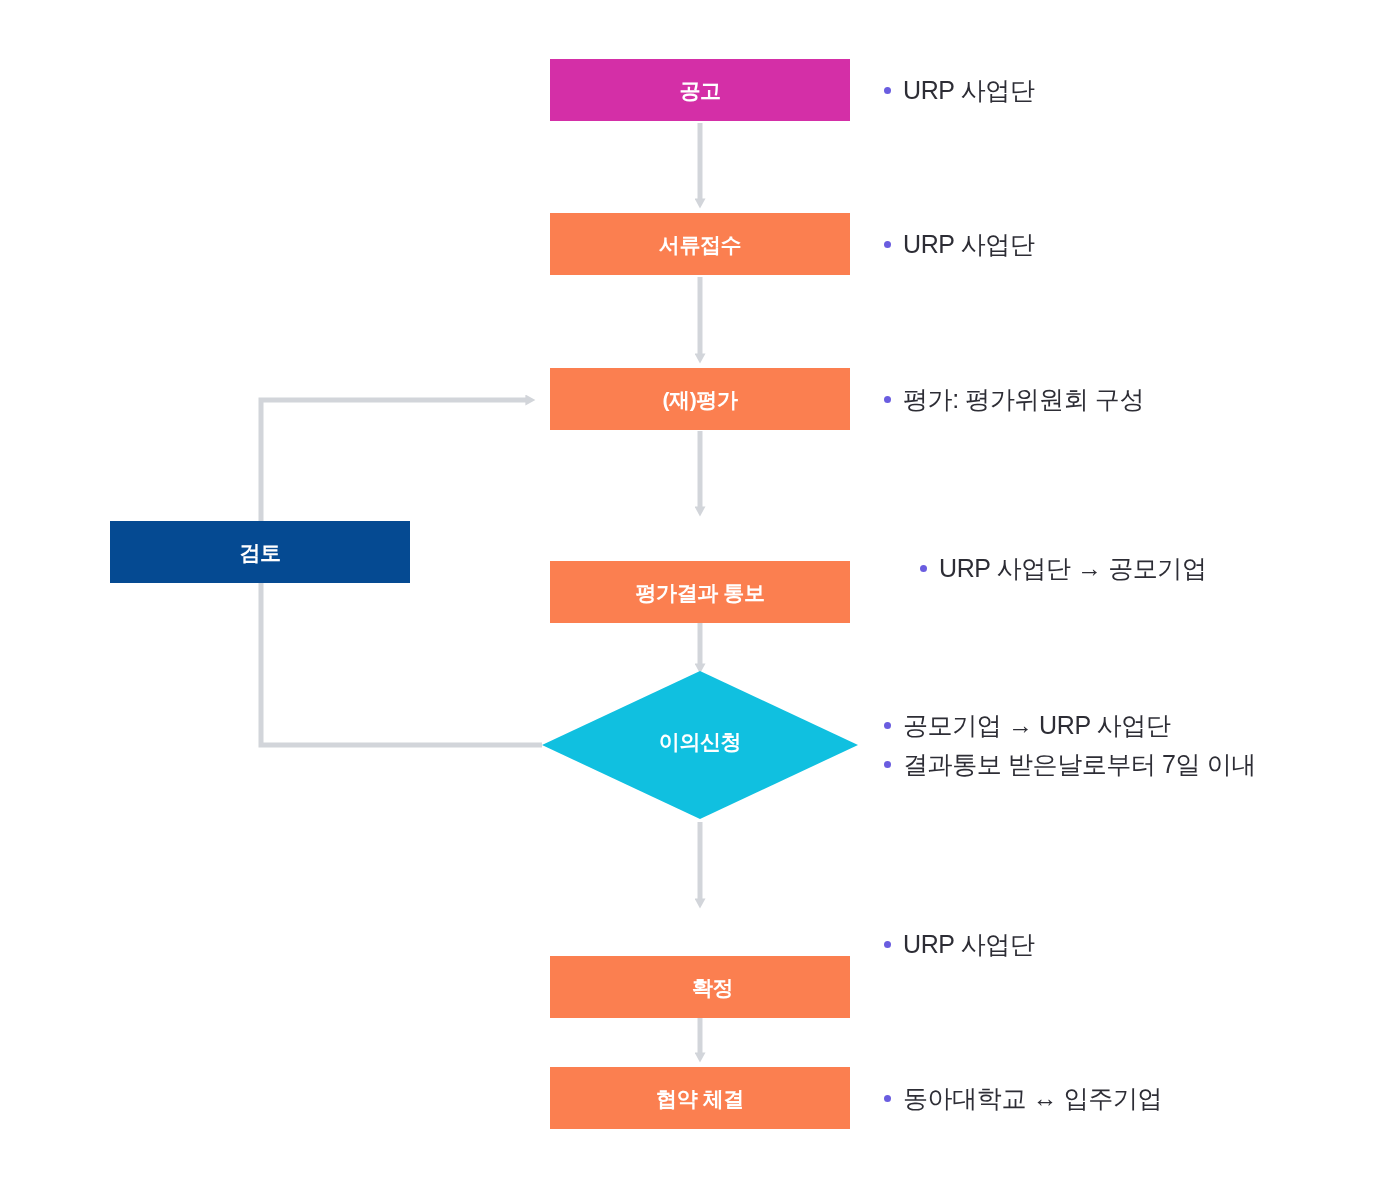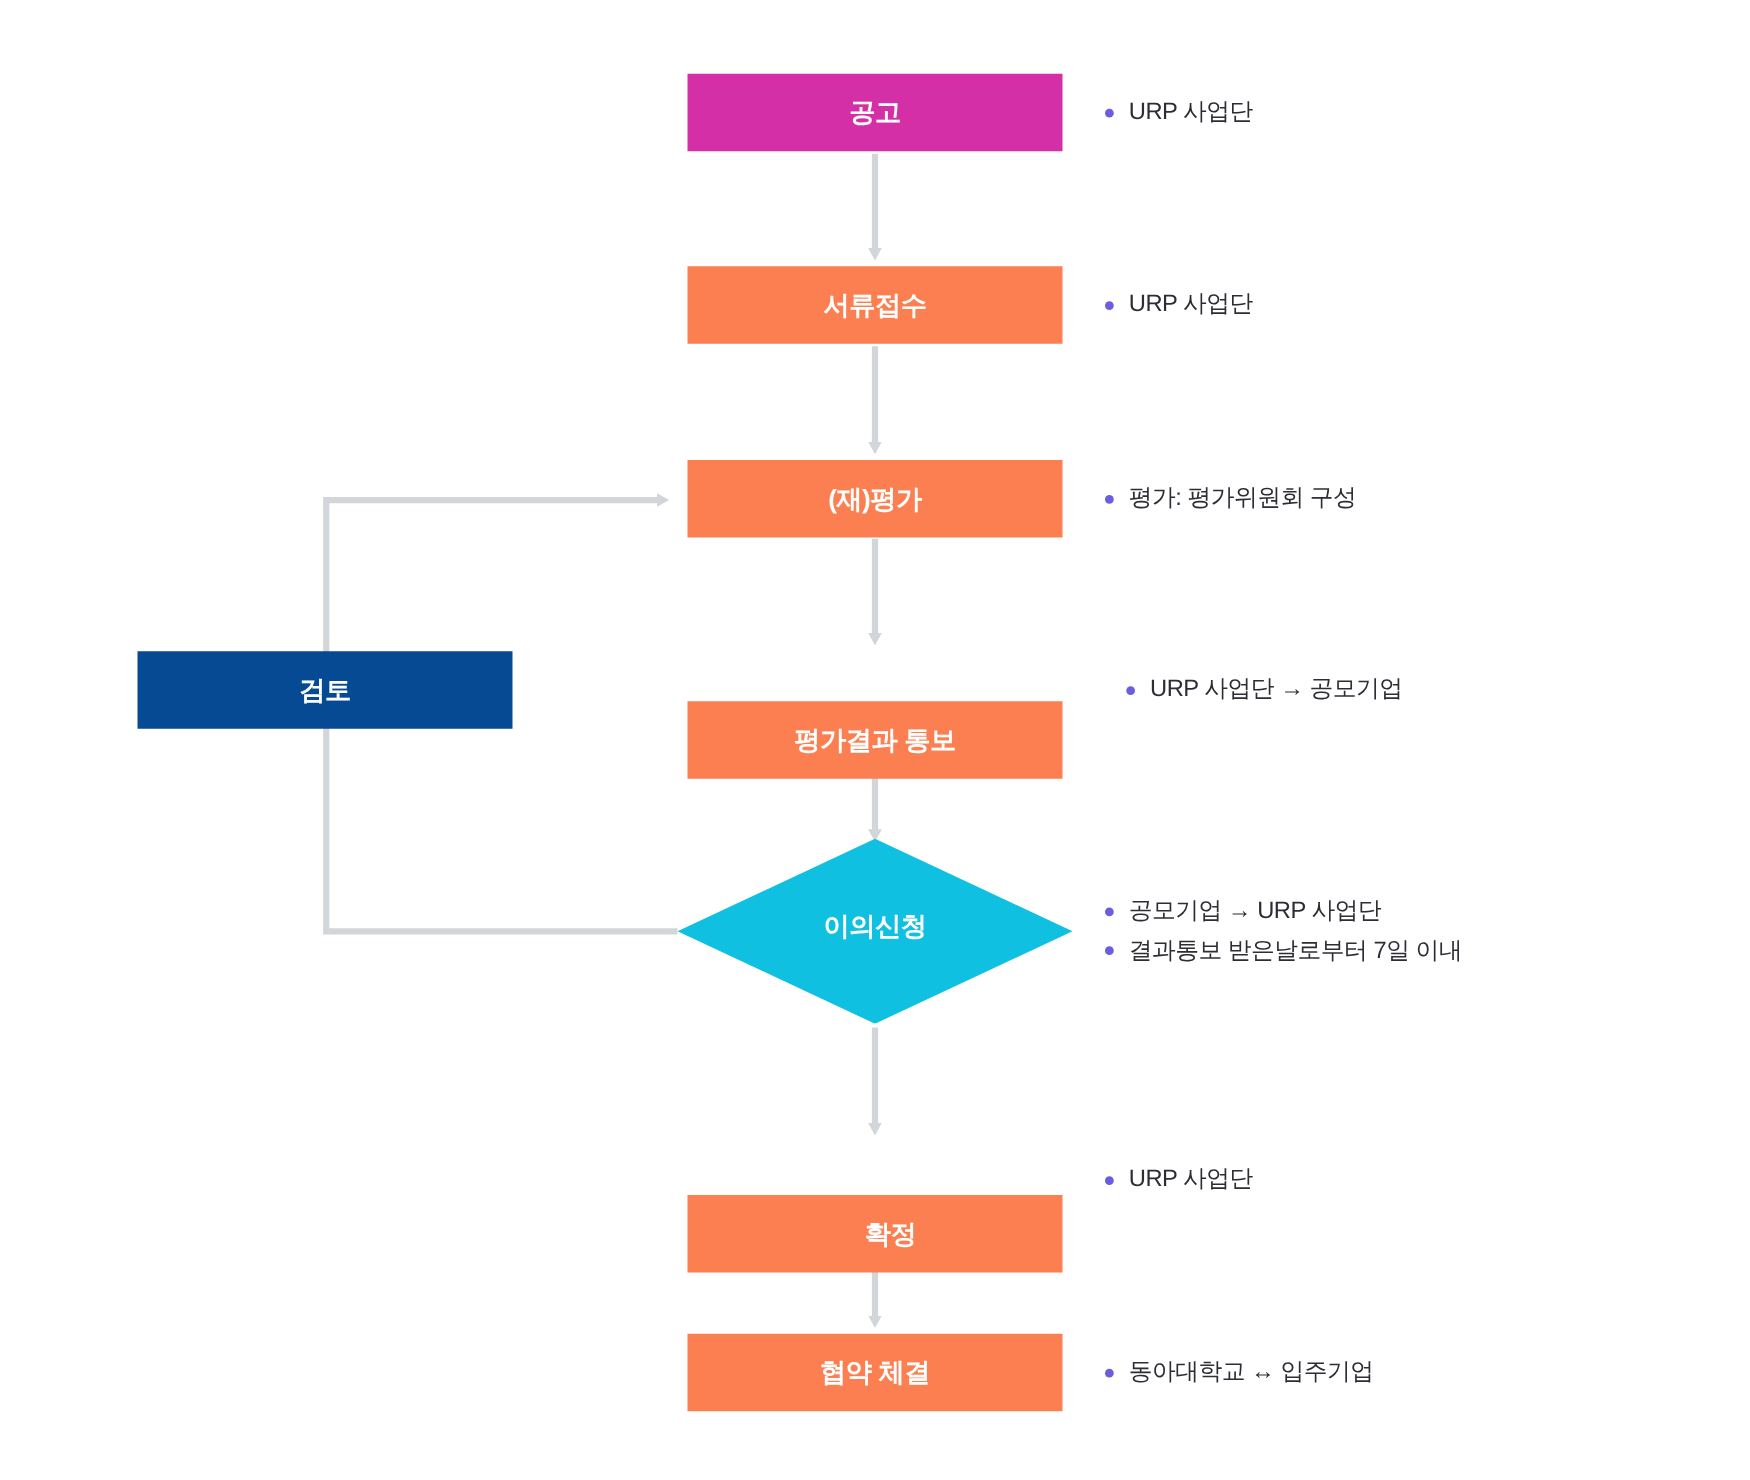--- a/index.html
+++ b/index.html
@@ -73,21 +73,21 @@
     position: absolute;
     z-index: 3;
     display: flex;
     flex-direction: column;
     justify-content: center;
     gap: 10px;
   }
   .note-line {
     display: flex;
     align-items: center;
-    font-size: 19px;
+    font-size: 25px;
     color: #2d2d35;
     letter-spacing: -0.4px;
     white-space: nowrap;
     line-height: 1.15;
   }
   .note-bullet {
     width: 7px;
     height: 7px;
     border-radius: 50%;
     background: #6a5de0;
@@ -151,21 +151,21 @@
   <div class="notes" style="left:884px; top:368px; height:62px;">
     <div class="note-line">
       <span class="note-bullet"></span>
       <span>평가: 평가위원회 구성</span>
     </div>
   </div>
 
   <div class="node node-rect node-orange" style="left:550px; top:521px;margin-top:40px;">
     <span>평가결과 통보</span>
   </div>
-  <div class="notes" style="left:901px; top:521px; height:62px;">
+  <div class="notes" style="left:920px; top:521px; height:62px;justify-content:flex-end;">
     <div class="note-line">
       <span class="note-bullet"></span>
       <span>URP 사업단 → 공모기업</span>
     </div>
   </div>
 
   <div class="node node-diamond" style="left:542px; top:671px;">
     <span class="diamond-shape"></span>
     <span class="diamond-label">이의신청</span>
   </div>

